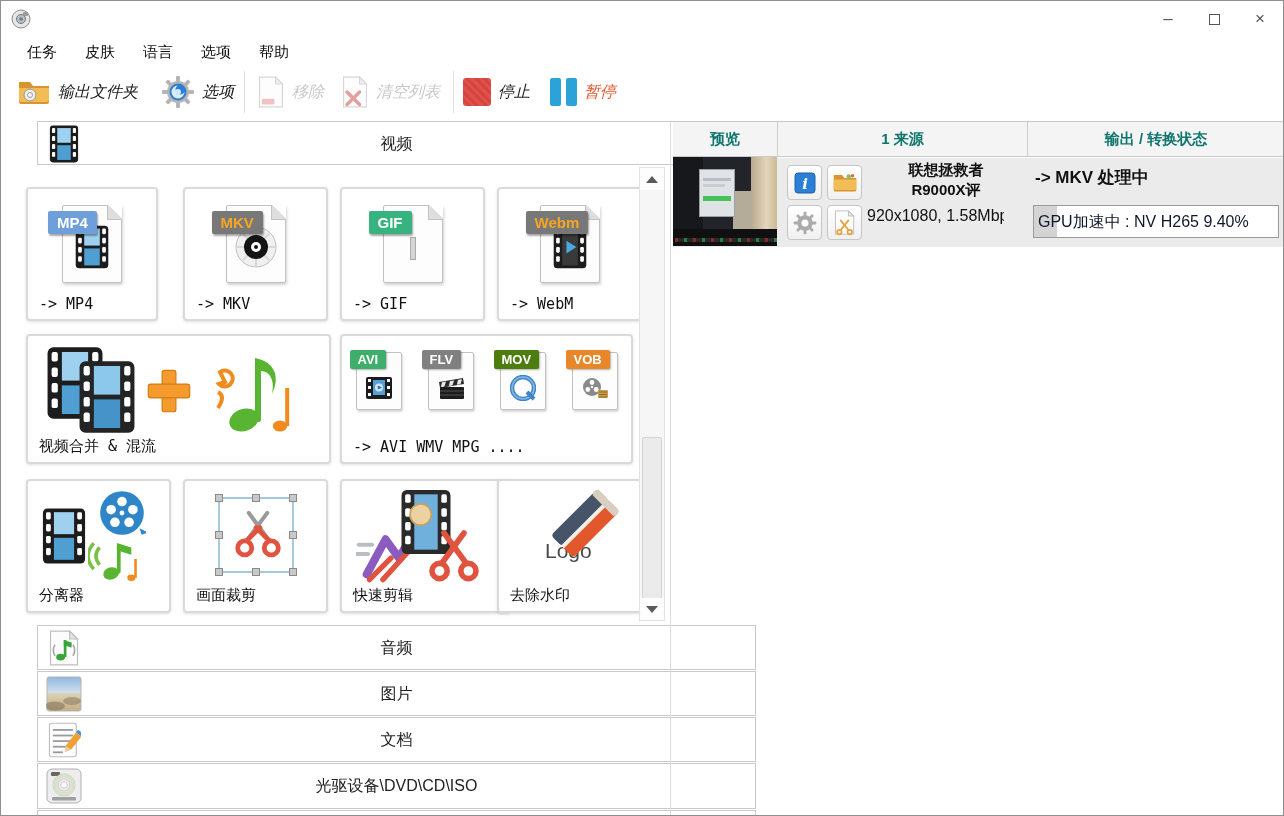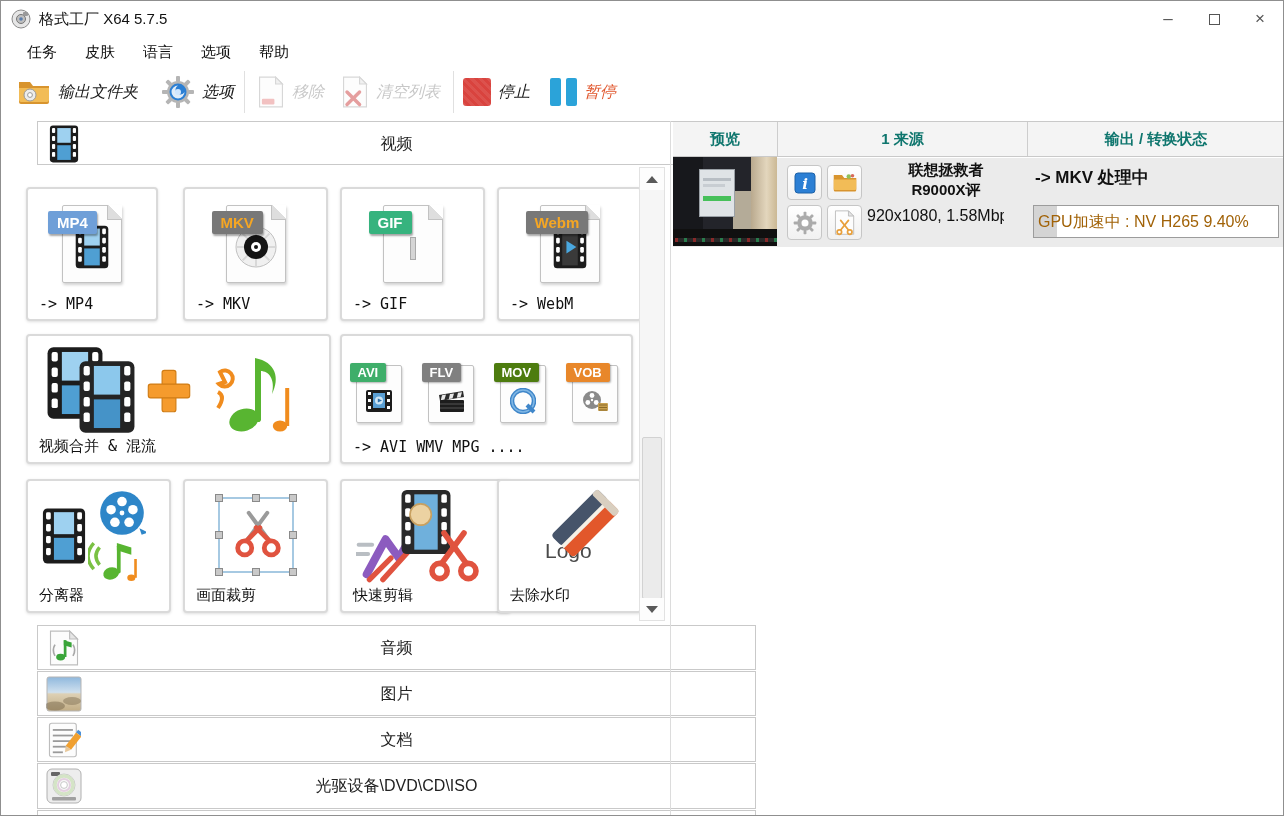--- a/index.html
+++ b/index.html
@@ -101,35 +101,34 @@
   .sqbtn { position:absolute; width:35px; height:35px; background:linear-gradient(#ffffff,#f1f1f1);
            border:1px solid #c6c6c6; border-radius:4px; display:flex; align-items:center; justify-content:center; }
 
   .ttitle { position:absolute; left:868px; top:2px; width:154px; height:37px; overflow:hidden;
             font-weight:bold; font-size:15px; line-height:20px; text-align:center; color:#111; }
   .tinfo { position:absolute; left:866px; top:46px; width:137px; height:24px; overflow:hidden;
            font-size:16px; line-height:24px; white-space:nowrap; color:#111; }
   .tout { position:absolute; left:1034px; top:8px; font-weight:bold; font-size:17px; color:#111; white-space:nowrap; }
   .pbar { position:absolute; left:1032px; top:47px; width:246px; height:33px; background:#fff; border:1px solid #9c9c9c; }
   .pfill { position:absolute; left:0; top:0; height:100%; background:#d4d4d4; }
-  .ptext { position:absolute; left:4px; top:0; line-height:31px; font-size:16px; color:#a16207; white-space:nowrap; }
+  .ptext { position:absolute; left:4px; top:0; line-height:31px; font-size:16px; color:#0f172a; white-space:nowrap; }
 </style>
 </head>
 <body>
 
 <div class="win">
 
   <div class="titlebar">
     <svg class="appicon" viewBox="0 0 20 20">
       <circle cx="10" cy="10" r="9" fill="#e6e6e6" stroke="#8a8a8a"></circle>
       <circle cx="10" cy="10" r="4.5" fill="#bfbfbf" stroke="#777"></circle>
       <circle cx="10" cy="10" r="1.8" fill="#5b7fae"></circle>
       <rect x="12" y="3" width="5" height="4" rx="1" fill="#9a9a9a"></rect>
     </svg>
-    <span class="apptitle">格式工厂 X64 5.7.5</span>
     <div class="winctl">
       <span class="wbtn">–</span>
       <span class="wbtn">
           <span class="maxbox"></span>
         </span>
       <span class="wbtn">×</span>
     </div>
   </div>
 
   <div class="menubar">
@@ -372,21 +371,21 @@
           <ellipse cx="38" cy="39" rx="3.6" ry="2.8"></ellipse>
           <rect x="40.6" y="20" width="2" height="19"></rect>
           <path d="M8 12 a4 4 0 1 1 -0.5 6 l3-1 z M7 22 q4 2 0 8" stroke="#f08c1e" stroke-width="2" fill="none"></path>
         </g>
       </svg>
     </div>
     <span class="tlab">视频合并 &amp; 混流</span>
   </div>
 
   <div class="tile" style="left:339px; top:333px; width:293px; height:130px;">
-    <div class="abs" style="left:50%; top:12px; transform:translateX(-50%); display:flex; gap:18px;margin-top:13px;">
+    <div class="abs" style="left:50%; top:12px; transform:translateX(-50%); display:flex; gap:18px;">
       <span class="minifmt">
         <span class="minipg"></span>
         <span class="mb mb-avi">AVI</span>
         <span class="miniic">
           <svg width="26" height="22" viewBox="0 0 26 22">
             <rect x="0" y="0" width="26" height="22" rx="2" fill="#1c1c1c"></rect>
             <g fill="#fff">
                 <rect x="2" y="2" width="3" height="3"></rect>
                 <rect x="2" y="9" width="3" height="3"></rect>
                 <rect x="2" y="16" width="3" height="3"></rect>

